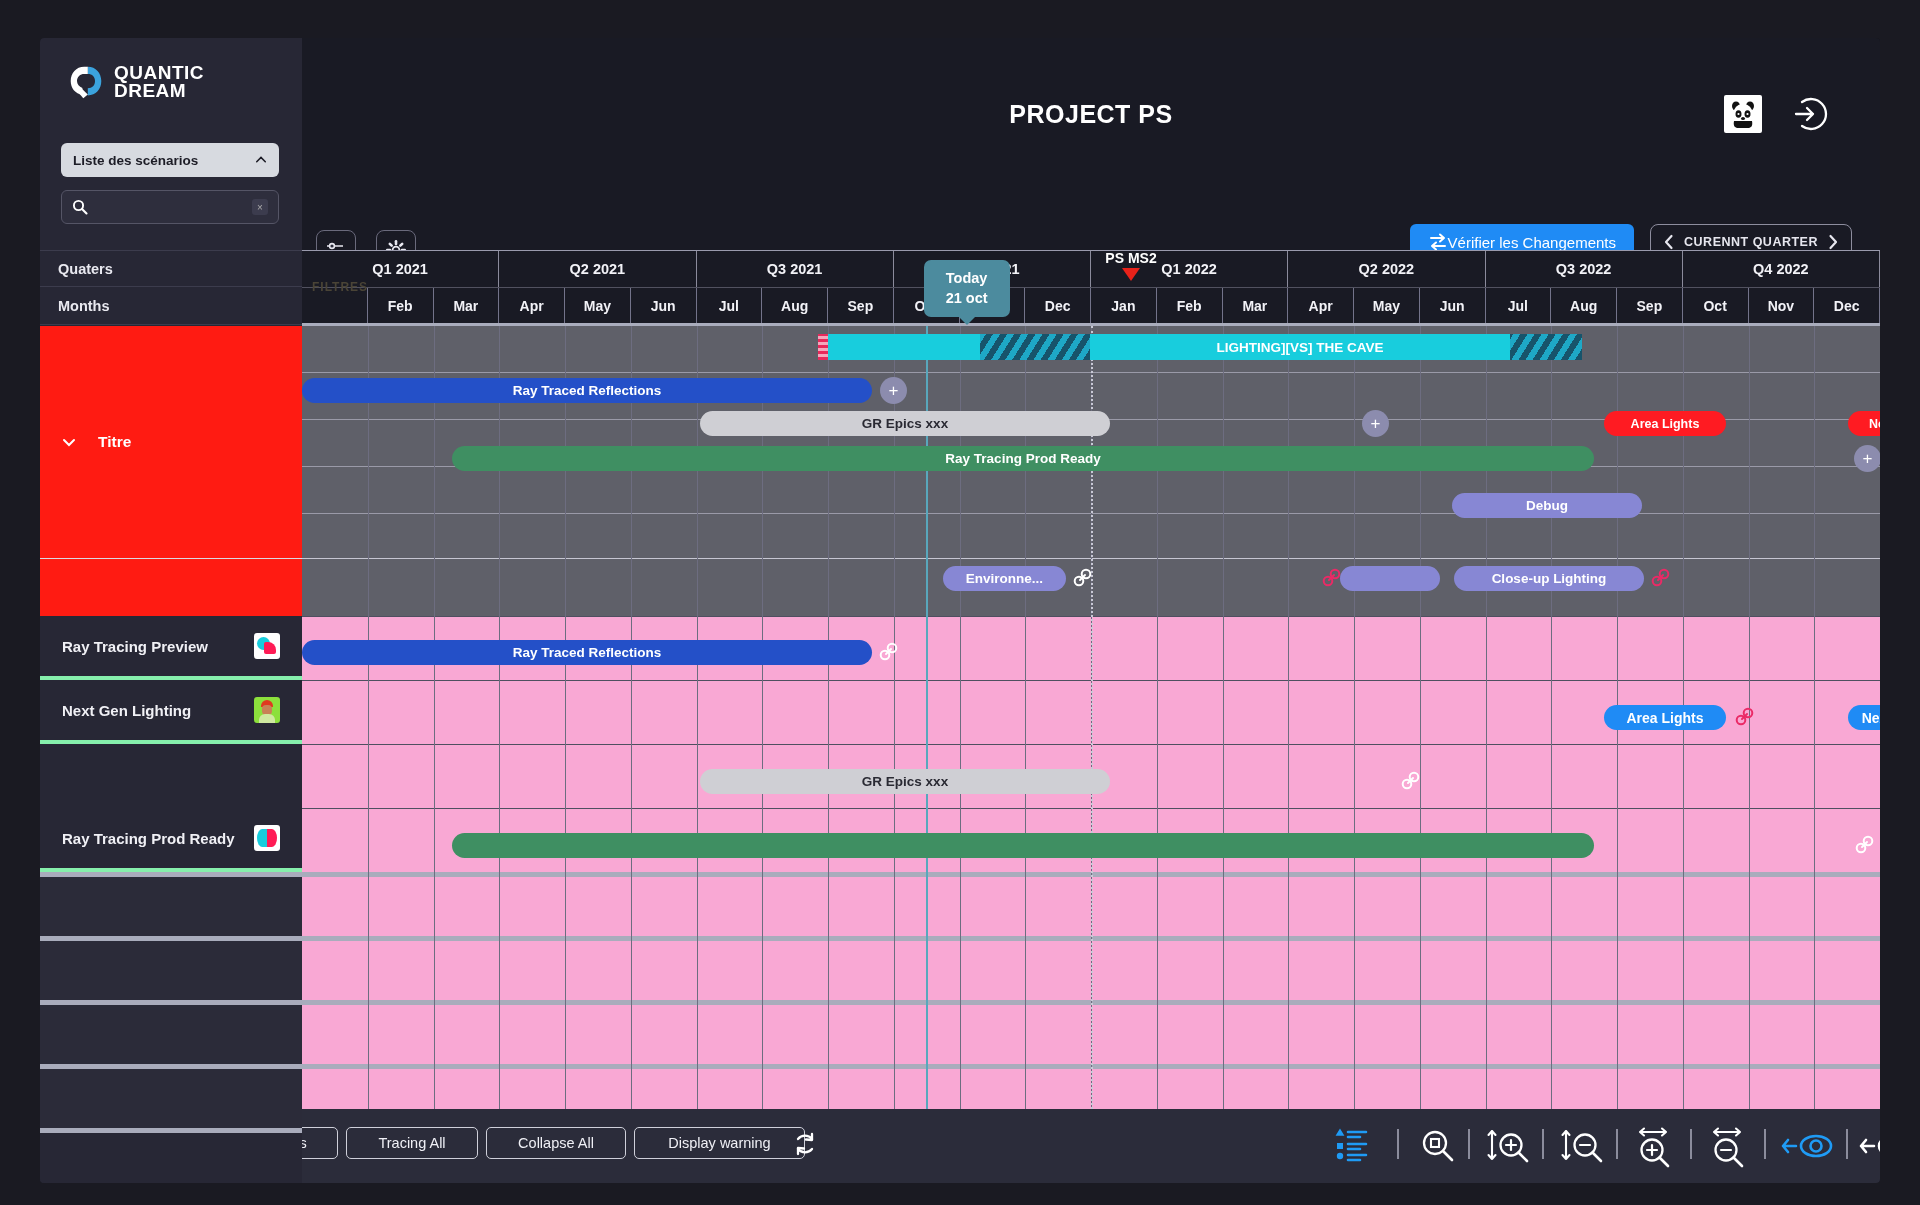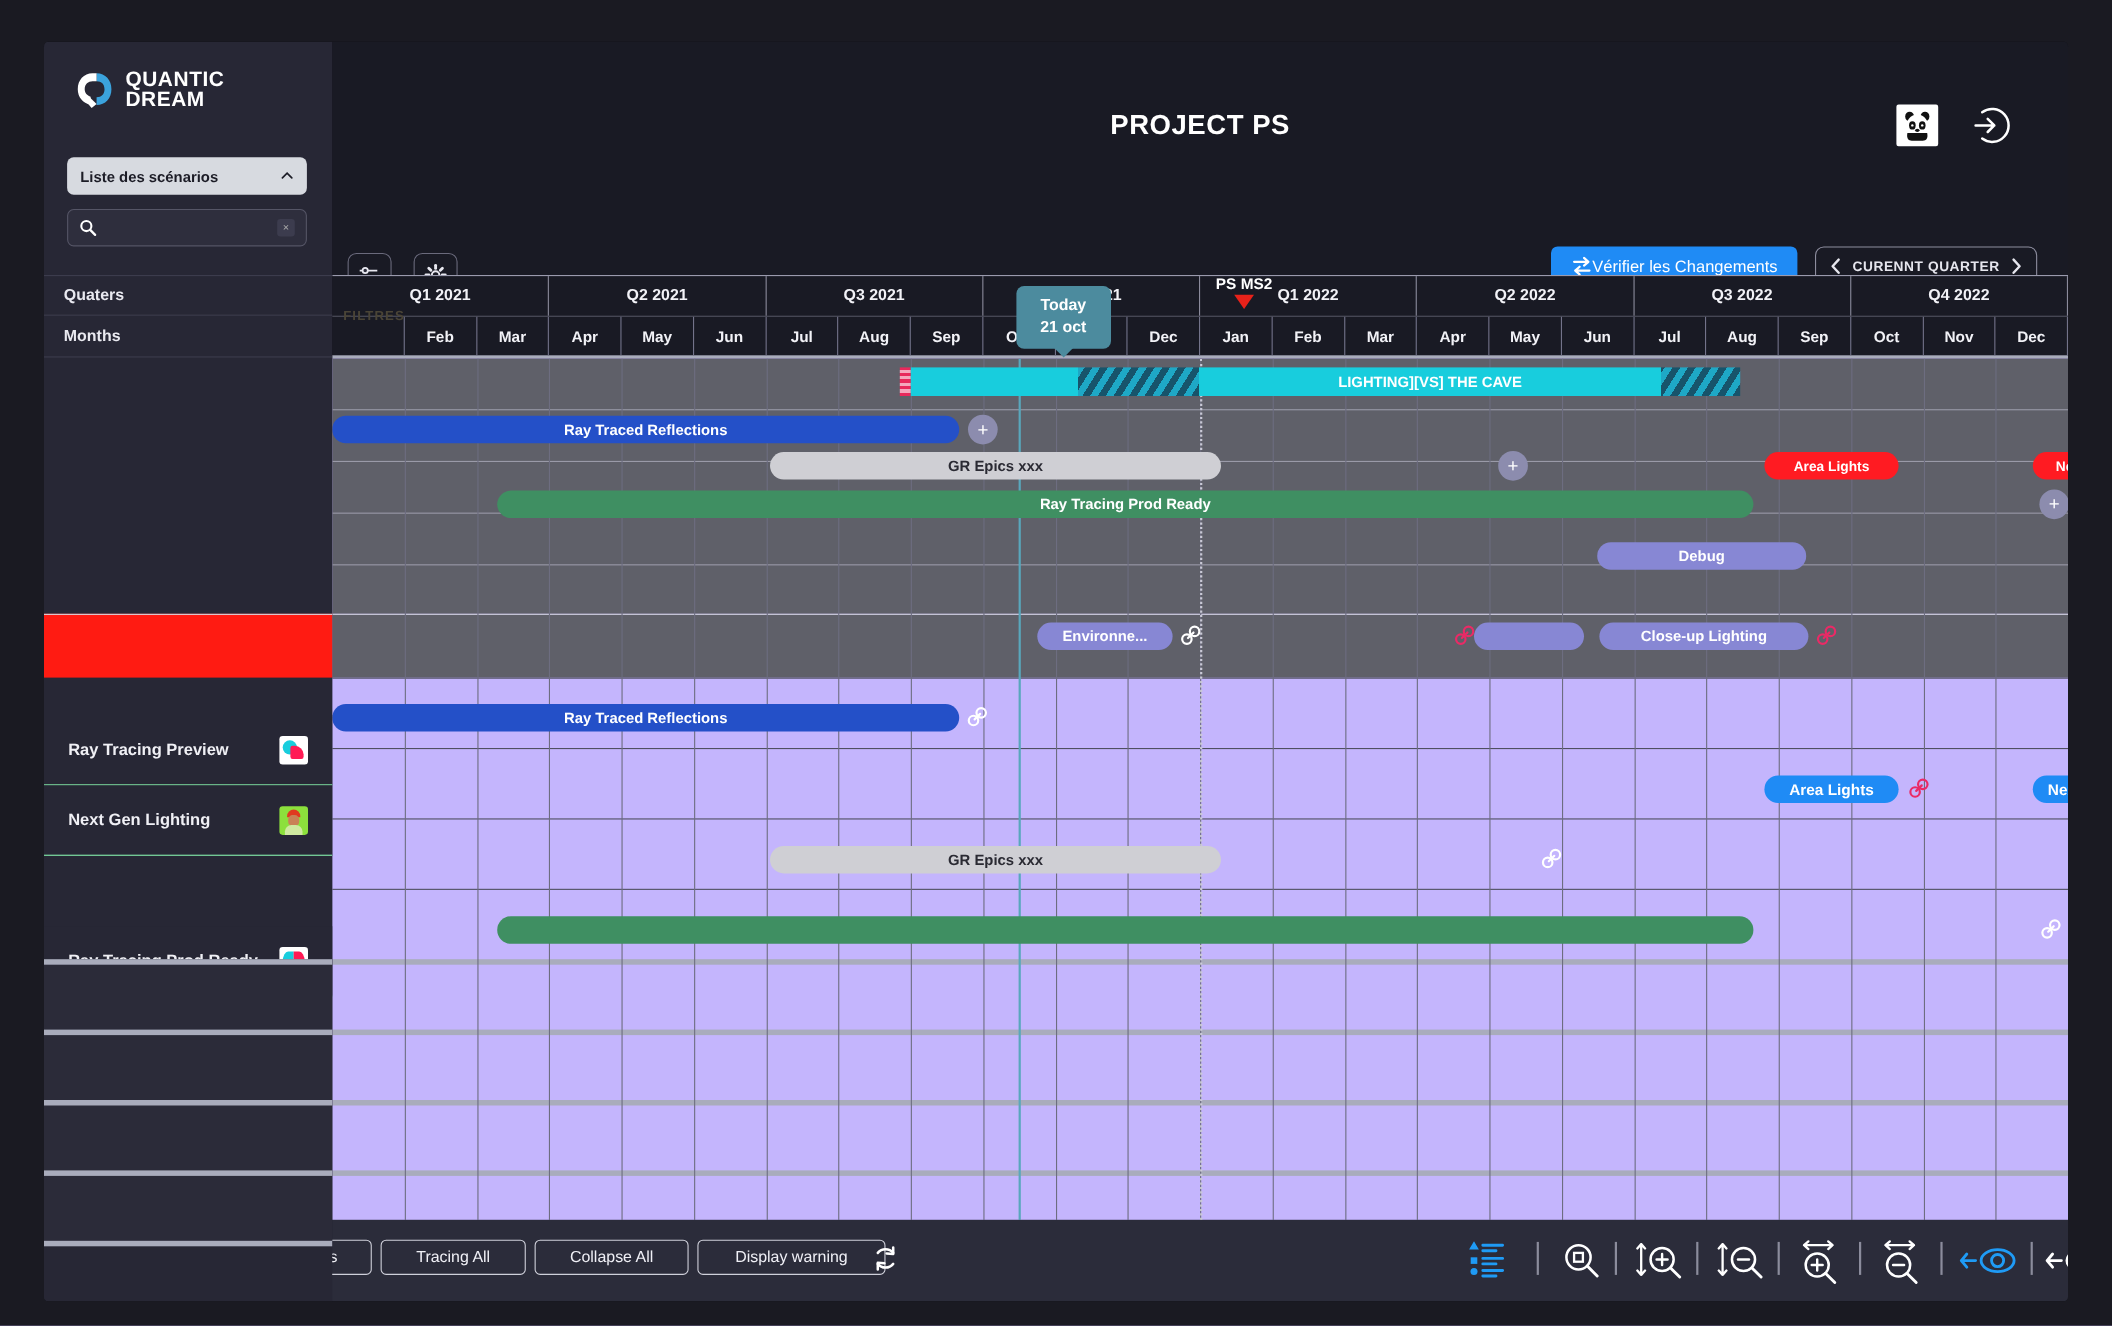--- a/index.html
+++ b/index.html
@@ -87,22 +87,22 @@
   .sb-group-sub {
     position: absolute; top: 520px; left: 0;
     width: 262px; height: 58px;
     background: #ff1b12;
     border-top: 1px solid #d9d9e2;
   }
 
   .sb-item {
     position: absolute; left: 0; width: 262px; height: 64px;
     background: #272735;
-    border-bottom: 1px solid #86efac;
-    display: flex; align-items: center; margin-top: 34px;
+    border-bottom: 4px solid #86efac;
+    display: flex; align-items: center;
   }
   .sb-item .name {
     margin-left: 22px; color: #f0f0f5; font-size: 15px; font-weight: bold;
     flex: 1;
   }
   .sb-item .thumb {
     width: 26px; height: 26px; margin-right: 22px; border-radius: 3px;
     flex: 0 0 26px;
   }
   .sb-blank {
@@ -196,21 +196,21 @@
   .ms-marker .lbl { color: #fff; font-size: 14px; font-weight: bold; }
   .ms-marker .tri {
     margin: 2px auto 0; width: 0; height: 0;
     border-left: 9px solid transparent; border-right: 9px solid transparent;
     border-top: 13px solid #e8221a;
   }
 
   
   .gantt {
     position: absolute; left: 262px; top: 288px; right: 0; bottom: 74px;
-    background: #c4b5fd; overflow: hidden;
+    background: #f9a8d4; overflow: hidden;
   }
   .vgrid { position: absolute; top: 0; bottom: 0; width: 1px; background: #6d6d80; }
   .band {
     position: absolute; left: 0; right: 0;
     background: #5f6069;
   }
   .band-sep { position: absolute; left: 0; right: 0; height: 1px; background: #c6c6d2; }
   .rowline { position: absolute; left: 0; right: 0; height: 1px; background: #4f4f60; }
   .thickline { position: absolute; left: 0; right: 0; height: 5px; background: #a9acbc; }
 
@@ -296,20 +296,26 @@
         <circle cx="6.5" cy="6.5" r="4.6" stroke="#ffffff" stroke-width="1.9" fill="none"></circle>
         <path d="M10 10 L14.5 14.5" stroke="#ffffff" stroke-width="2.1" stroke-linecap="round"></path>
       </svg>
       <input type="text" placeholder="" style="">
       <span class="clear-x">×</span>
     </div>
 
     <div class="sb-head-row m">Months</div>
     <div class="sb-head-row q">Quaters</div>
 
+    <div class="sb-group">
+      <svg class="caret" viewBox="0 0 14 14">
+        <path d="M2 5 L7 10 L12 5" stroke="#fff" stroke-width="2" fill="none" stroke-linecap="round"></path>
+      </svg>
+      <span class="glabel">Titre</span>
+    </div>
     <div class="sb-group-sub"></div>
 
     <div class="sb-item" style="top:578px">
       <span class="name">Ray Tracing Preview</span>
       <span class="thumb" style="background:#fff;position:relative;overflow:hidden">
         <span style="position:absolute;left:3px;top:4px;width:13px;height:13px;border-radius:50%;background:#18cddd"></span>
         <span style="position:absolute;left:10px;top:9px;width:12px;height:12px;background:#ff1b55;border-radius:2px 8px 2px 2px"></span>
       </span>
     </div>
     <div class="sb-item" style="top:642px">

